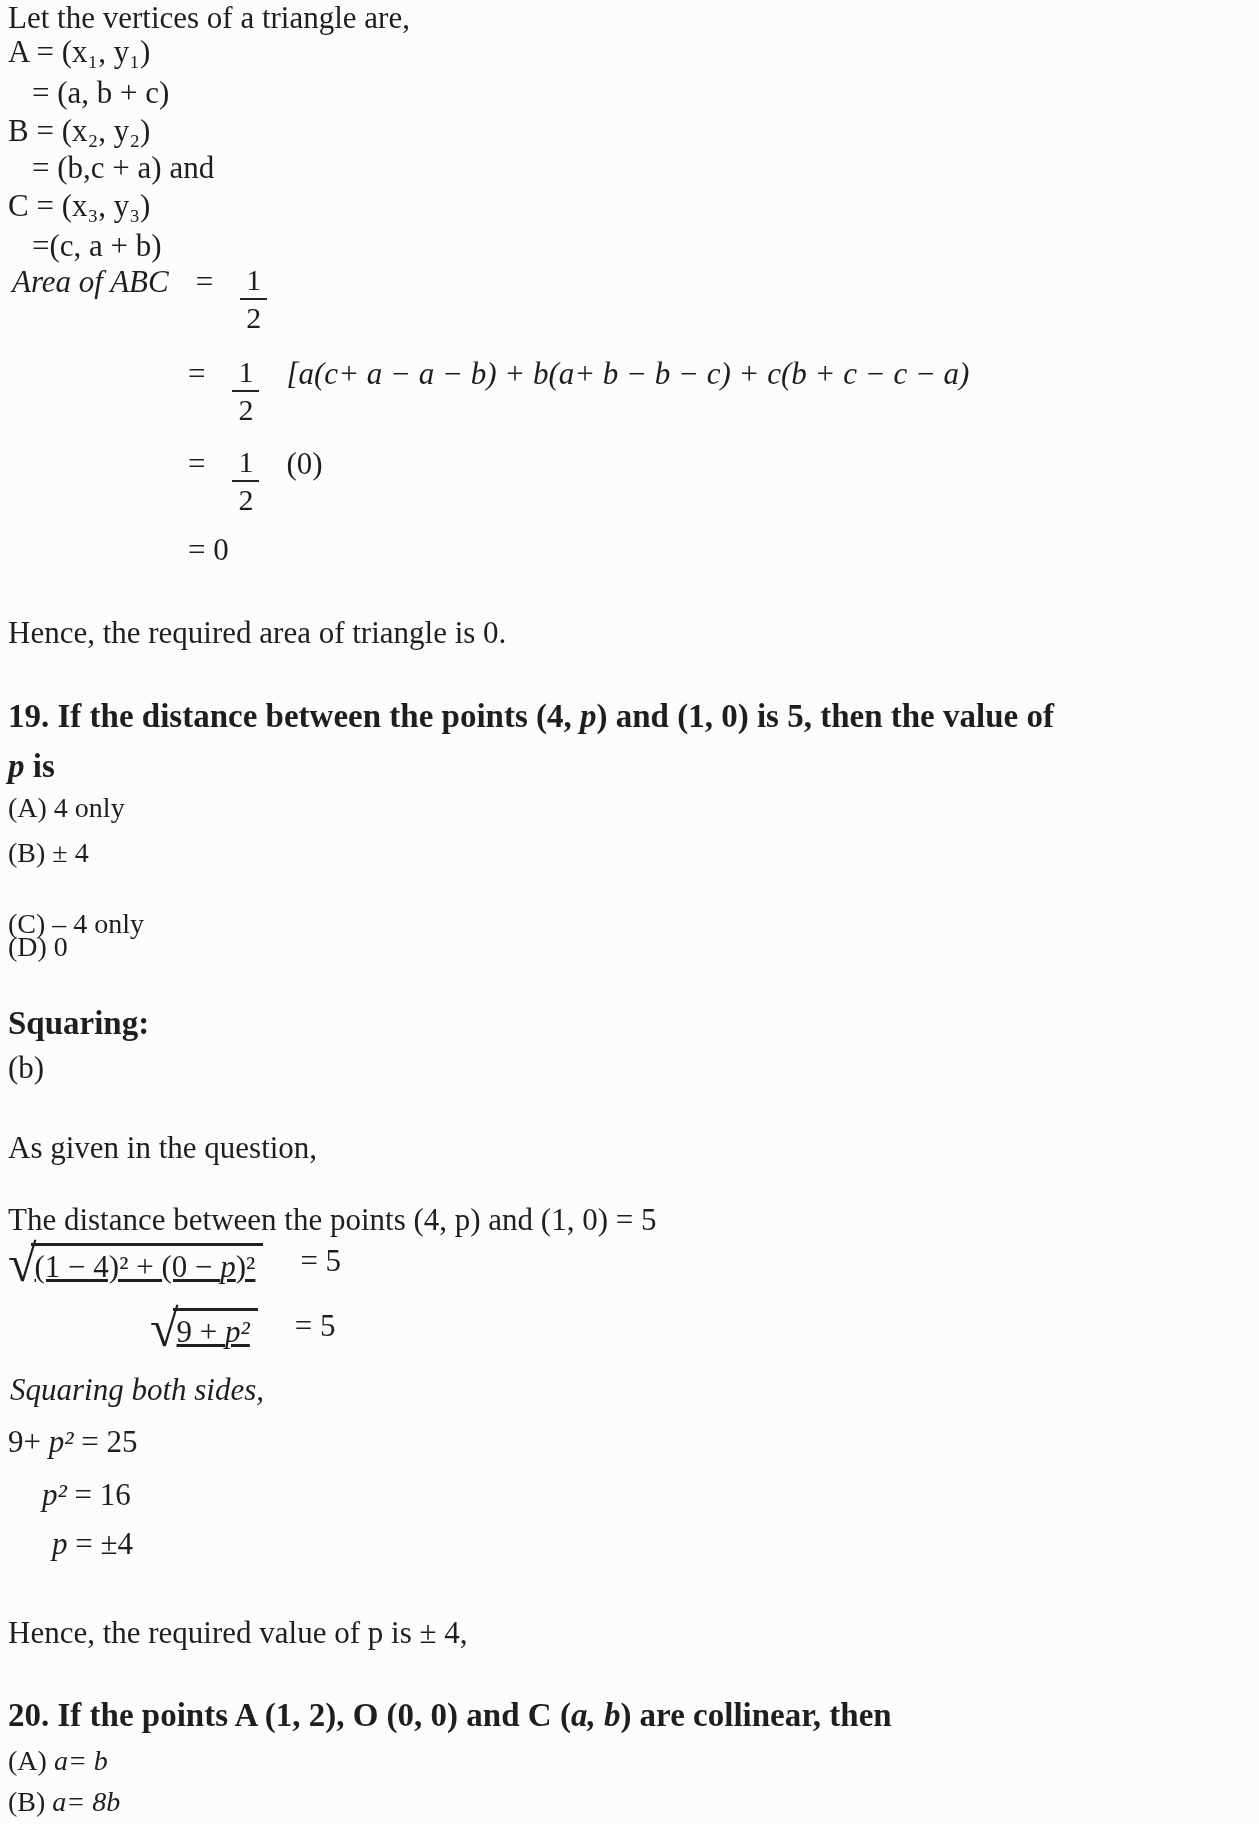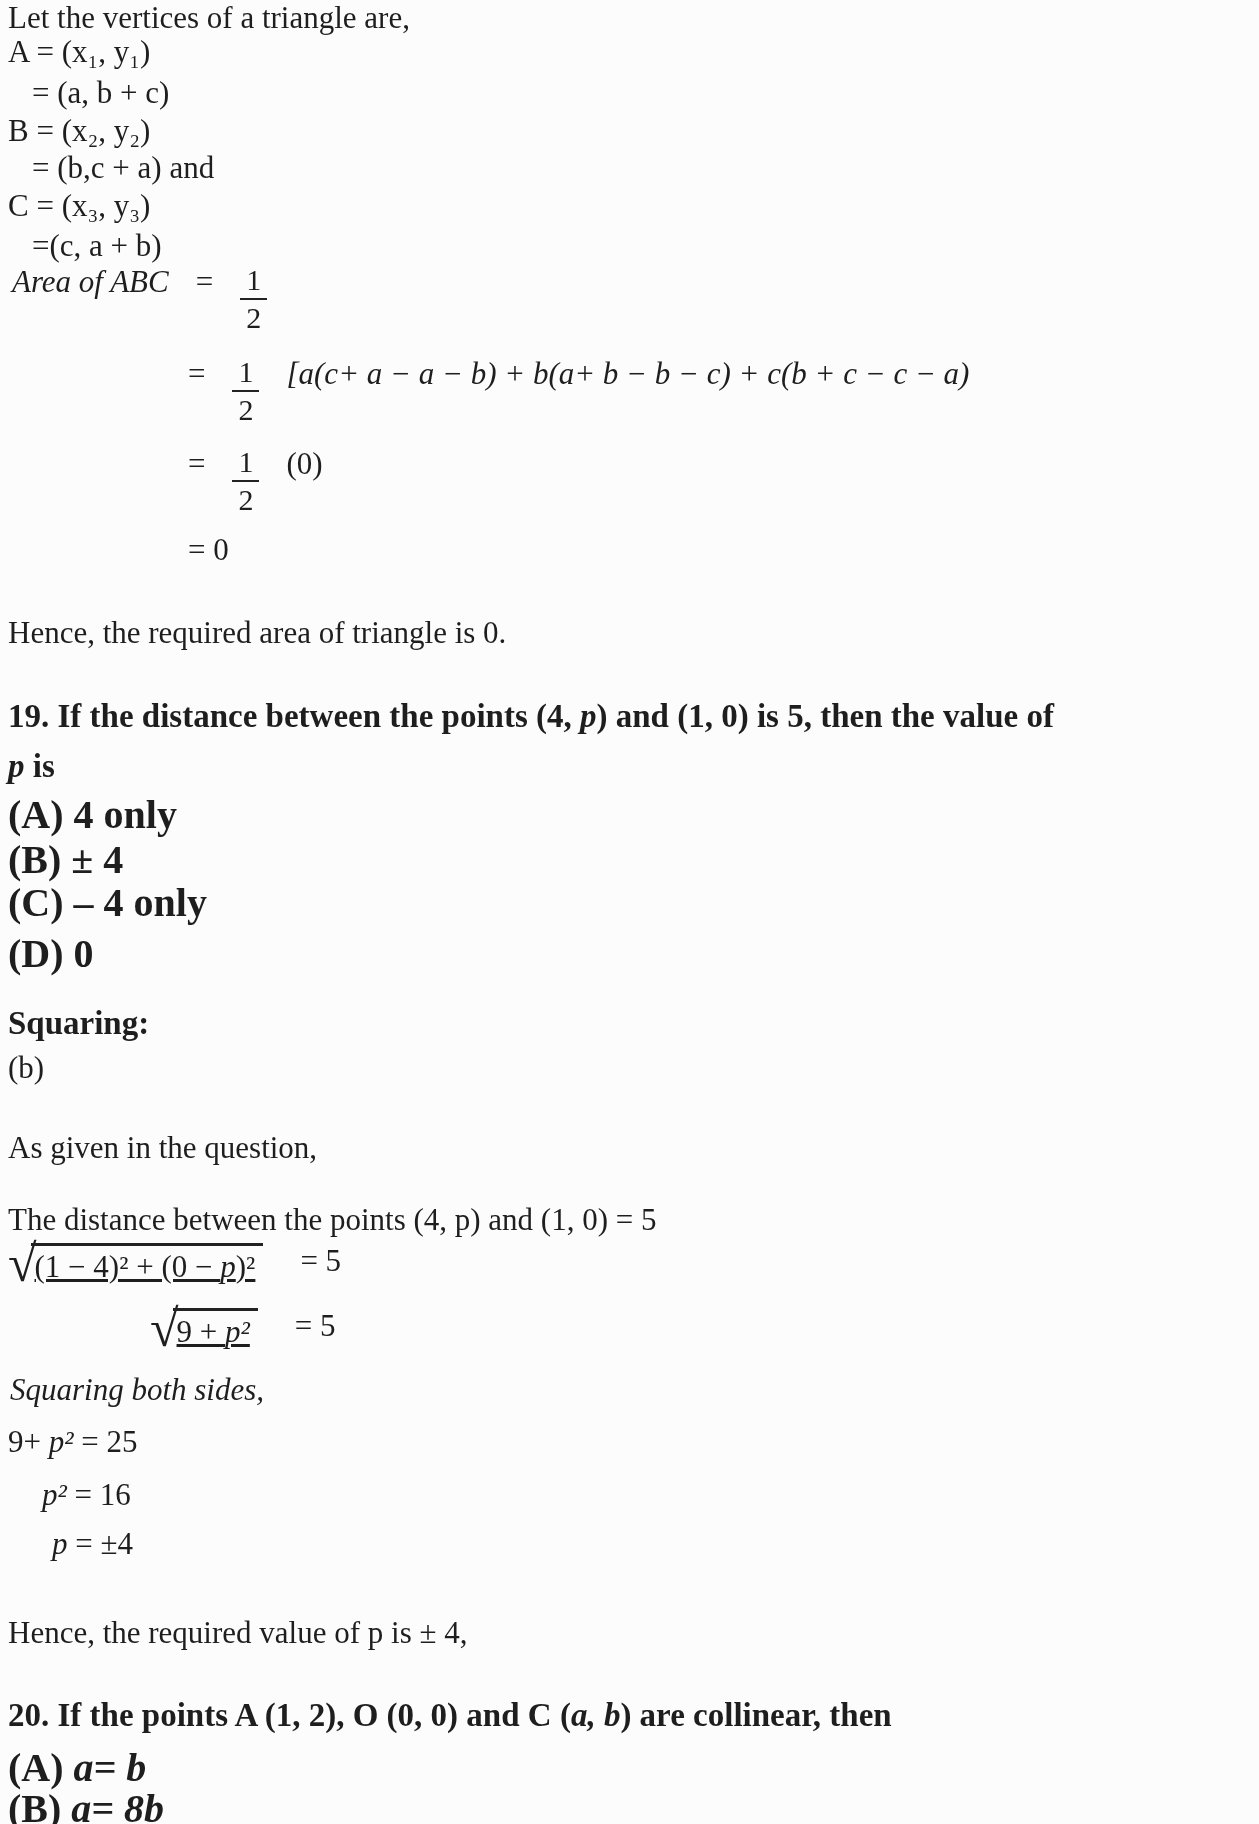--- a/index.html
+++ b/index.html
@@ -12,21 +12,21 @@
     font-family: "Liberation Serif", serif;
     overflow: hidden;
   }
   .line {
     position: absolute;
     white-space: nowrap;
     font-size: 31px;
     line-height: 1.15;
   }
   .bold { font-weight: bold; font-size: 33px; }
-  .opt  { font-weight: bold; font-size: 40px; }
+  .opt  { font-weight: normal; font-size: 28px; }
   .italic { font-style: italic; }
   .mathrow { display: flex; align-items: flex-start; gap: 27px; }
   .frac {
     display: inline-flex;
     flex-direction: column;
     align-items: center;
     font-size: 30px;
     line-height: 1.05;
   }
   .frac .num { padding: 0 6px 2px 6px; border-bottom: 2.5px solid #222; }
@@ -81,21 +81,21 @@
   <div class="line" style="left:8px; top:615px">Hence, the required area of triangle is 0.</div>
 
   <div class="line bold" style="left:8px; top:698px">
     <span>19. If the distance between the points (4, </span><span class="italic">p</span><span>) and (1, 0) is 5, then the value of</span>
   </div>
   <div class="line bold" style="left:8px; top:748px">
     <span class="italic">p</span><span> is</span>
   </div>
   <div class="line opt" style="left:8px; top:792px">(A) 4 only</div>
   <div class="line opt" style="left:8px; top:837px">(B) ± 4</div>
-  <div class="line opt" style="left:8px; top:880px">(C) – 4 only</div>
+  <div class="line opt" style="left:8px; top:908px">(C) – 4 only</div>
   <div class="line opt" style="left:8px; top:931px">(D) 0</div>
 
   <div class="line bold" style="left:8px; top:1005px">Squaring:</div>
   <div class="line" style="left:8px; top:1050px">(b)</div>
   <div class="line" style="left:8px; top:1130px">As given in the question,</div>
   <div class="line" style="left:8px; top:1202px">The distance between the points (4, p) and (1, 0) = 5</div>
 
   <div class="line mathrow" style="left:8px; top:1243px">
     <span class="sqrt">
       <span class="rad">√</span>

